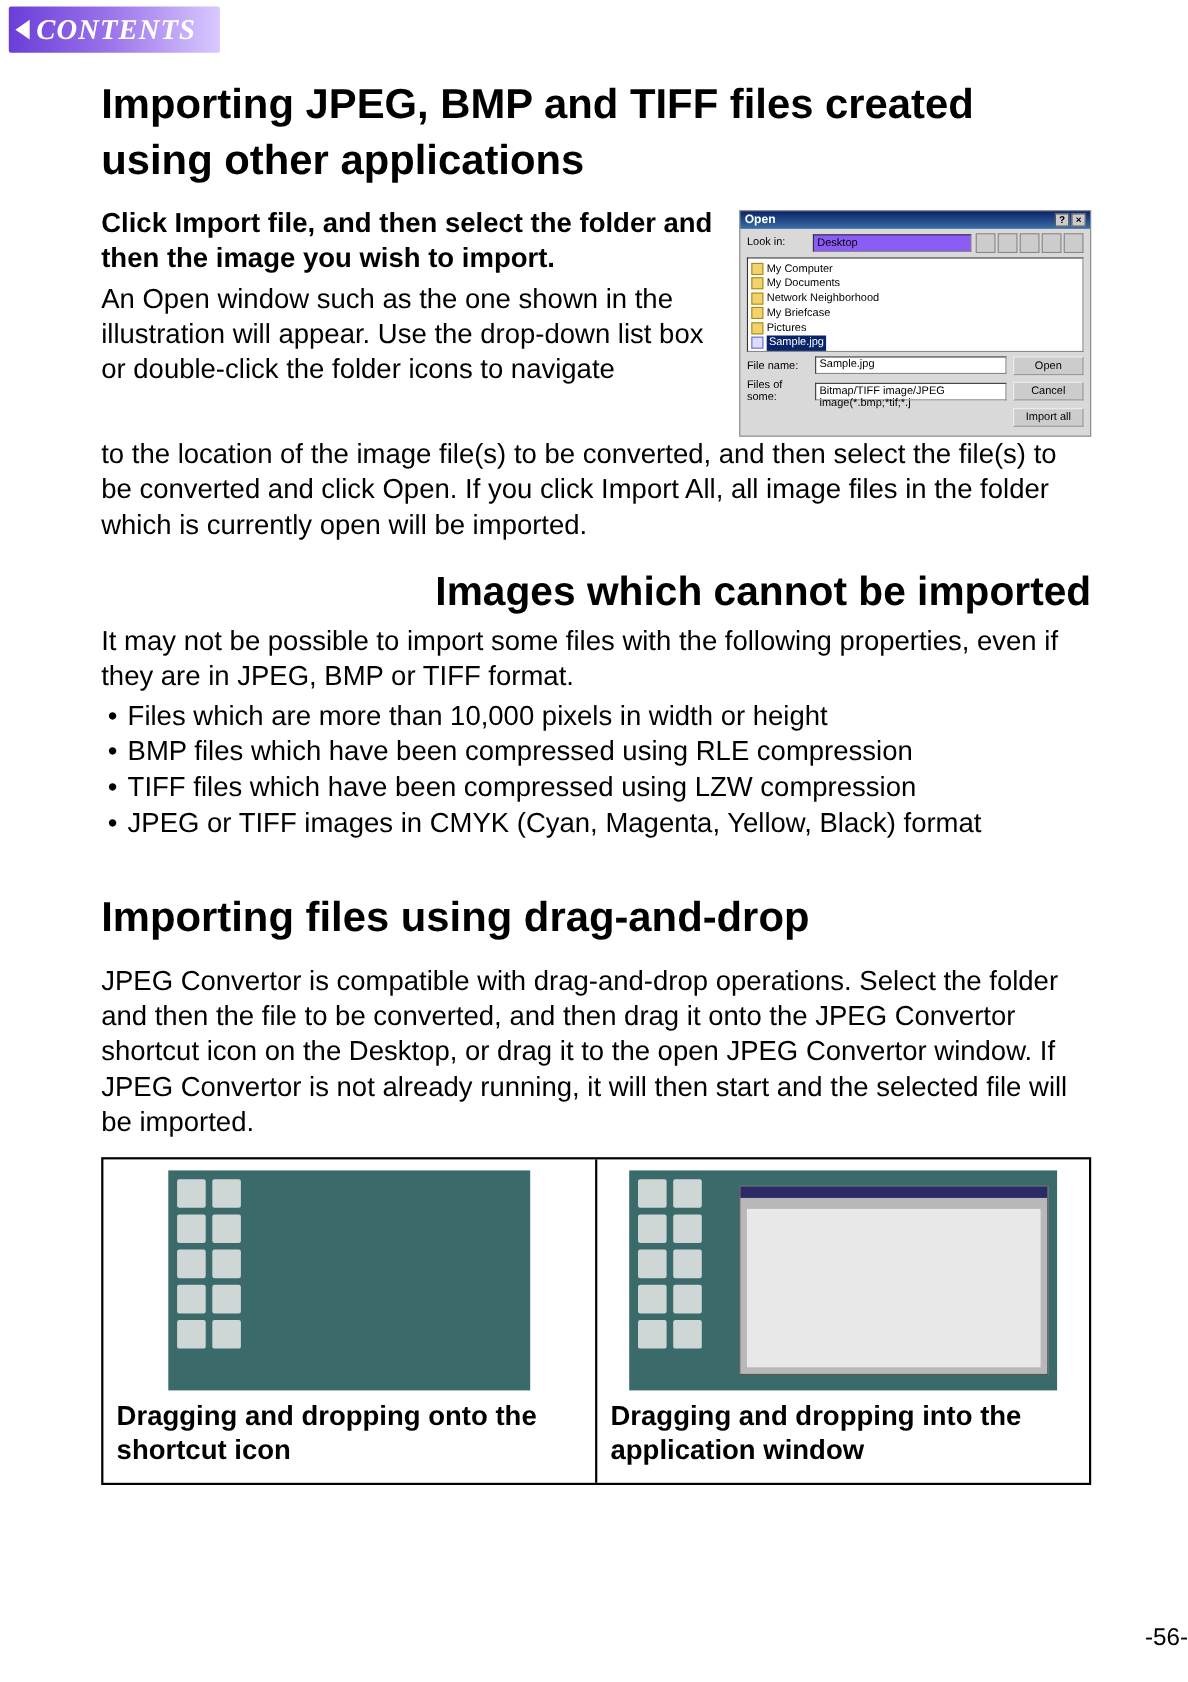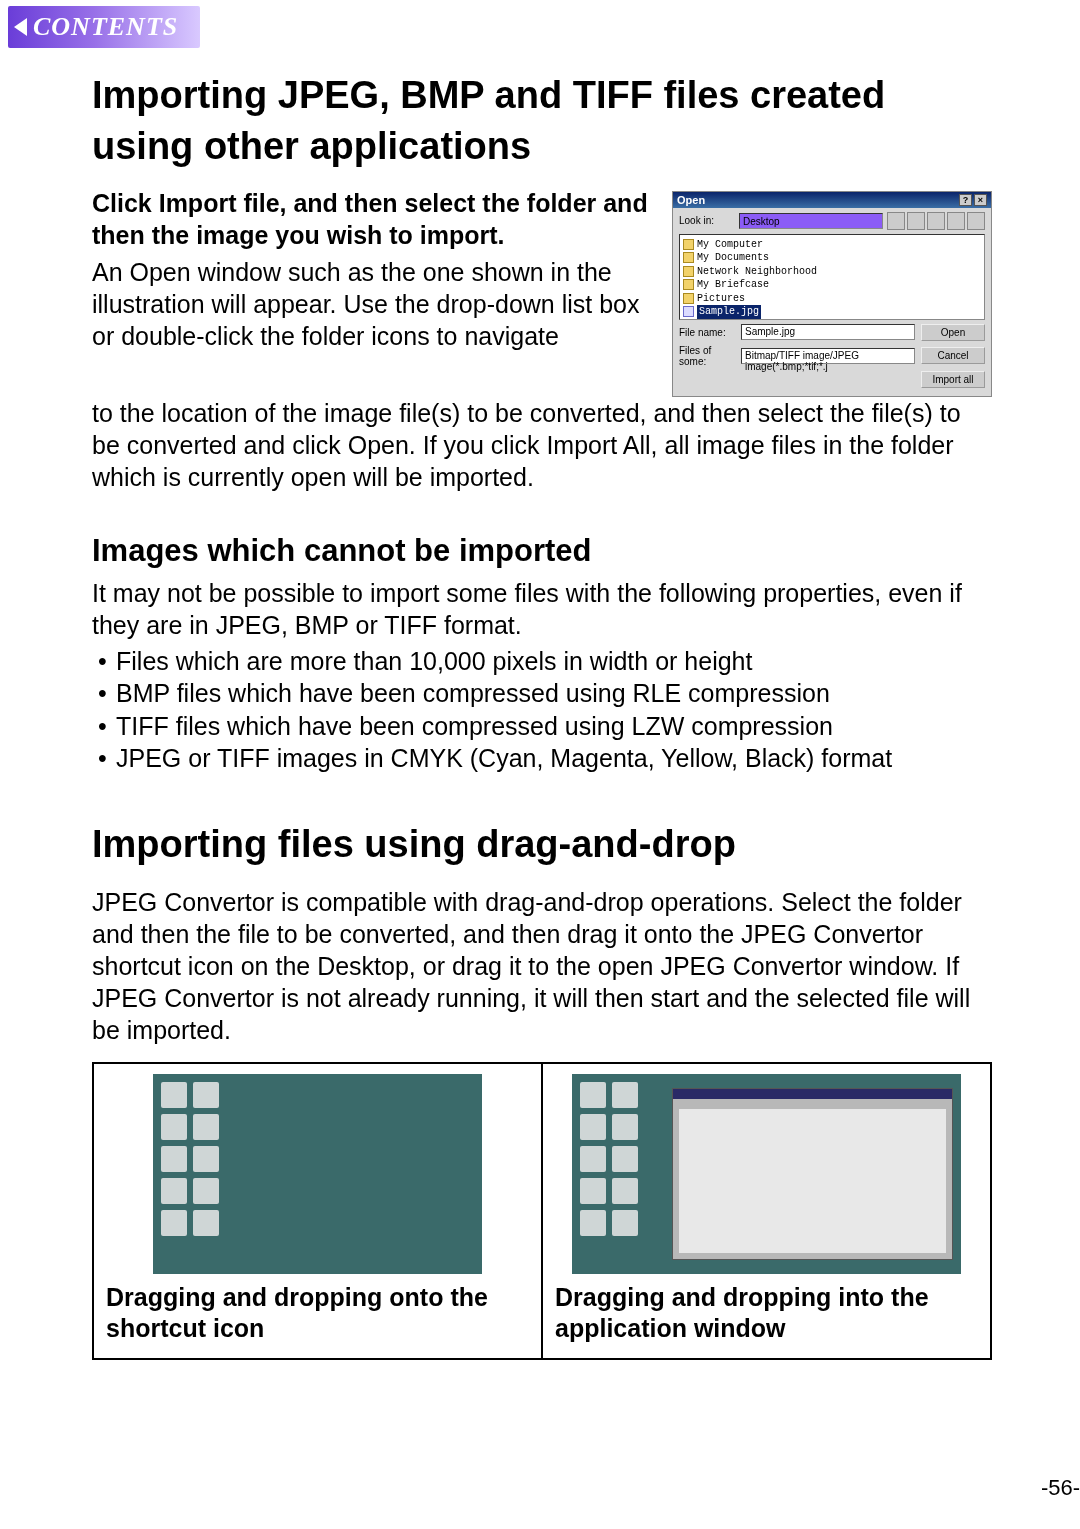--- a/index.html
+++ b/index.html
@@ -56,24 +56,25 @@
     font-size: 25px;
     font-weight: bold;
     line-height: 1.3;
     margin-bottom: 4px;
   }
   .body {
     font-size: 25px;
     line-height: 1.28;
   }
   h2 {
-    font-size: 31px;
-    font-weight: bold;
-    margin-top: 40px;
+    font-size: 37px;
+    font-weight: bold;
+    margin-top: 24px;
     margin-bottom: 8px;
+    text-align: right;
   }
   ul { list-style: none; margin-top: 4px; }
   ul li {
     font-size: 25px;
     line-height: 1.3;
     padding-left: 24px;
     position: relative;
   }
   ul li::before {
     content: "•";
@@ -148,21 +149,21 @@
   .od-title .winbtn span { width:13px; height:12px; background:#ccc; border:1px solid #555; font-size:9px; text-align:center; color:#000; line-height:10px;}
   .od-row { display:flex; align-items:center; gap:4px; padding:4px 6px; }
   .od-label { width:56px; }
   .od-select { flex:1; background:#8b5cf6; border:1px inset #888; padding:1px 3px; height:16px; display:flex; align-items:flex-end; }
   .od-toolbar { display:flex; gap:2px; }
   .od-tool { width:18px; height:18px; background:#ccc; border:1px solid #888; }
   .od-list {
     margin:0 6px; background:#fff; border:1px inset #888;
     height:86px; padding:3px; line-height:1.35;
   }
-  .od-list .item { display:flex; align-items:center; gap:3px;font-family:Liberation Mono, monospace; }
+  .od-list .item { display:flex; align-items:center; gap:3px; }
   .od-list .ic { width:11px; height:11px; background:#f2d26a; border:1px solid #aa8a20; }
   .od-list .sel { background:#0a246a; color:#fff; padding:0 2px; }
   .od-bottom { padding:4px 6px 8px 6px; display:grid; grid-template-columns:56px 1fr 64px; gap:4px 6px; align-items:center;border-radius:24px;}
   .od-input { background:#fff; border:1px inset #888; padding:1px 3px; height:16px; }
   .od-btn { background:#ccc; border:1px outset #eee; text-align:center; padding:2px 0; font-size:10px;}
 </style>
 </head>
 <body>
 
 <div class="contents-tab">

